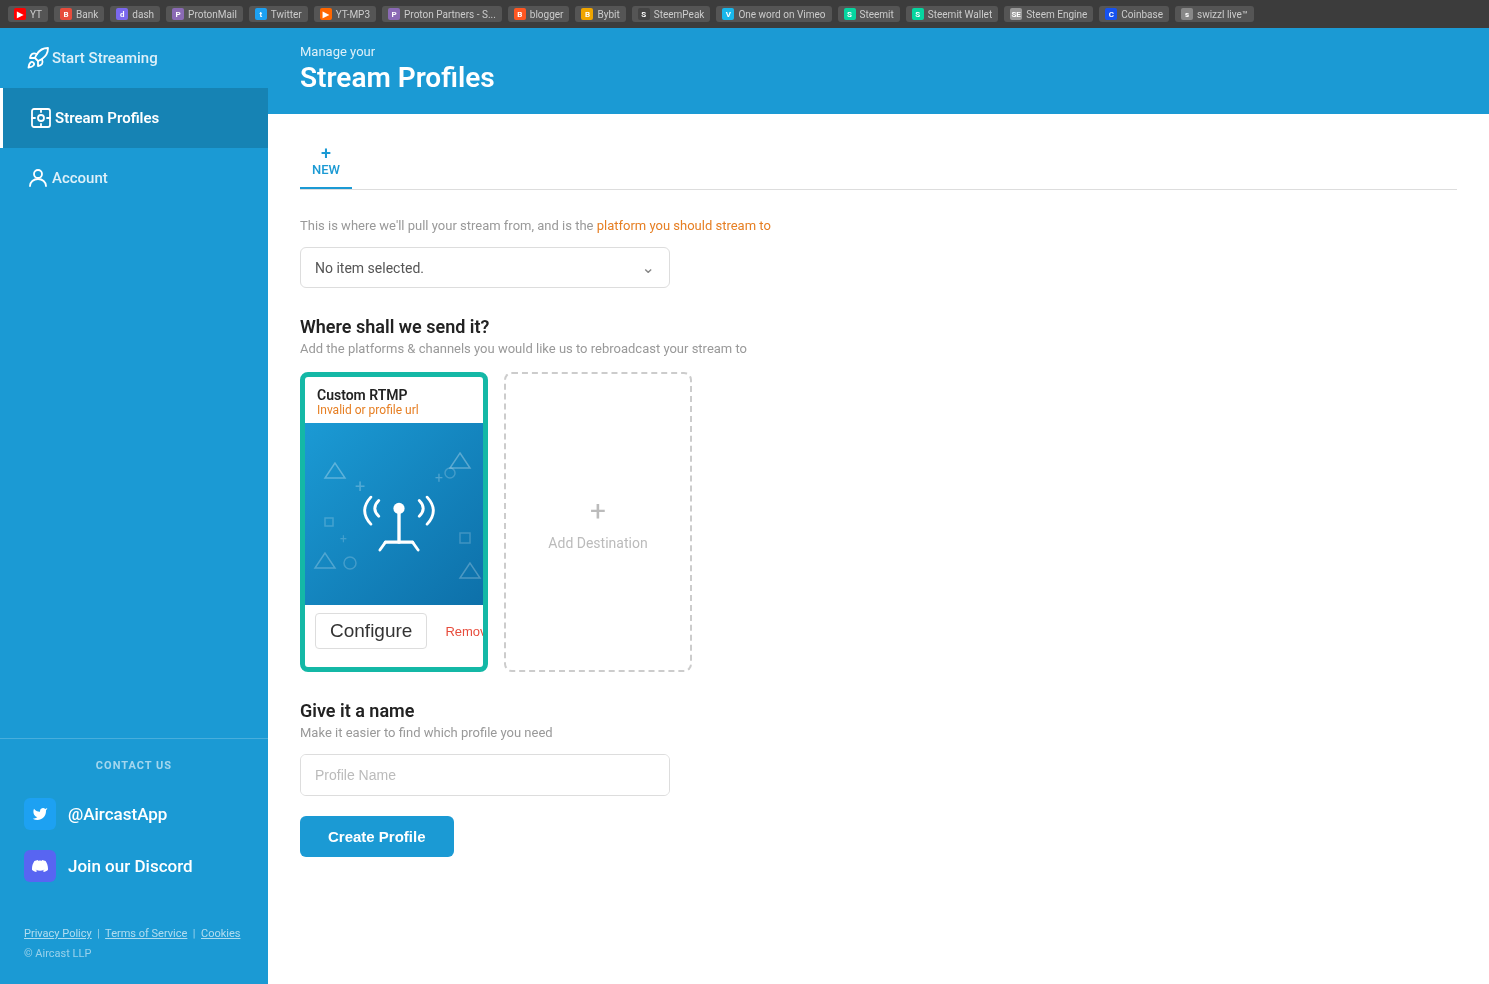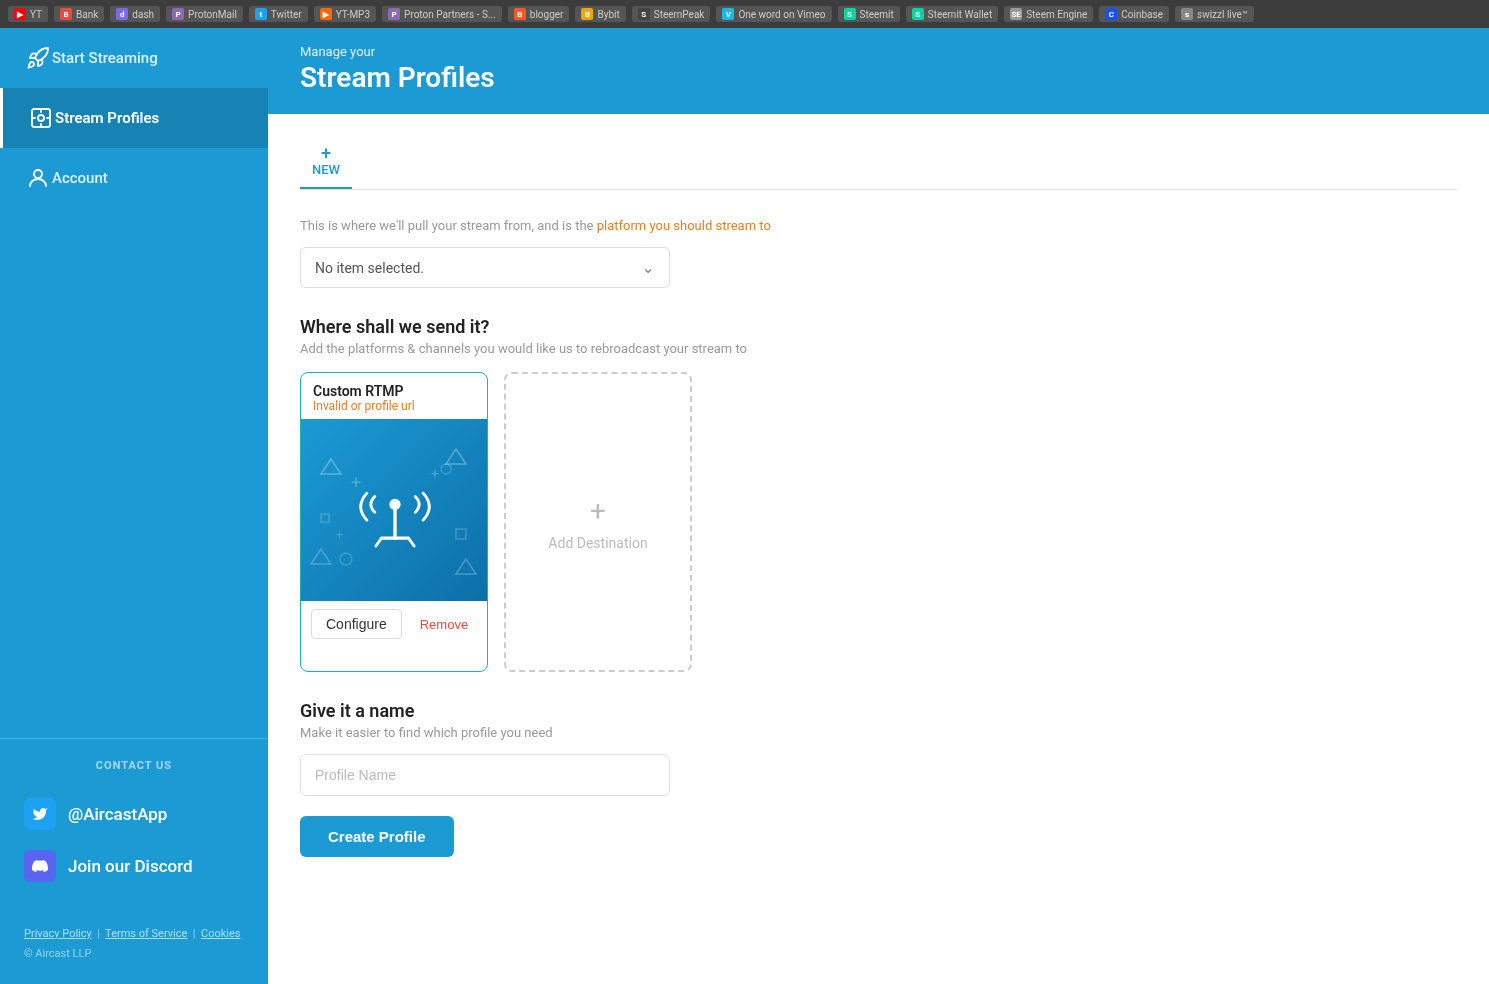--- a/index.html
+++ b/index.html
@@ -249,21 +249,21 @@
     }
 
     .destinations-row {
       display: flex;
       gap: 16px;
       margin-bottom: 28px;
     }
 
     .destination-card {
       width: 188px;
-      border: 1px solid #14b8a6;
+      border: 5px solid #14b8a6;
       border-radius: 8px;
       overflow: hidden;
       background: white;
     }
     .destination-card-header {
       padding: 10px 12px 6px;
     }
     .destination-card-title {
       font-size: 14px;
       font-weight: 600;
@@ -293,21 +293,21 @@
       display: flex;
       padding: 8px 10px;
       gap: 8px;
     }
     .btn-configure {
       border: 1px solid #ddd;
       background: white;
       color: #333;
       padding: 6px 14px;
       border-radius: 4px;
-      font-size: 14px;
+      font-size: 19px;
       cursor: pointer;
     }
     .btn-remove {
       border: none;
       background: none;
       color: #e74c3c;
       padding: 6px 10px;
       border-radius: 4px;
       font-size: 13px;
       cursor: pointer;

